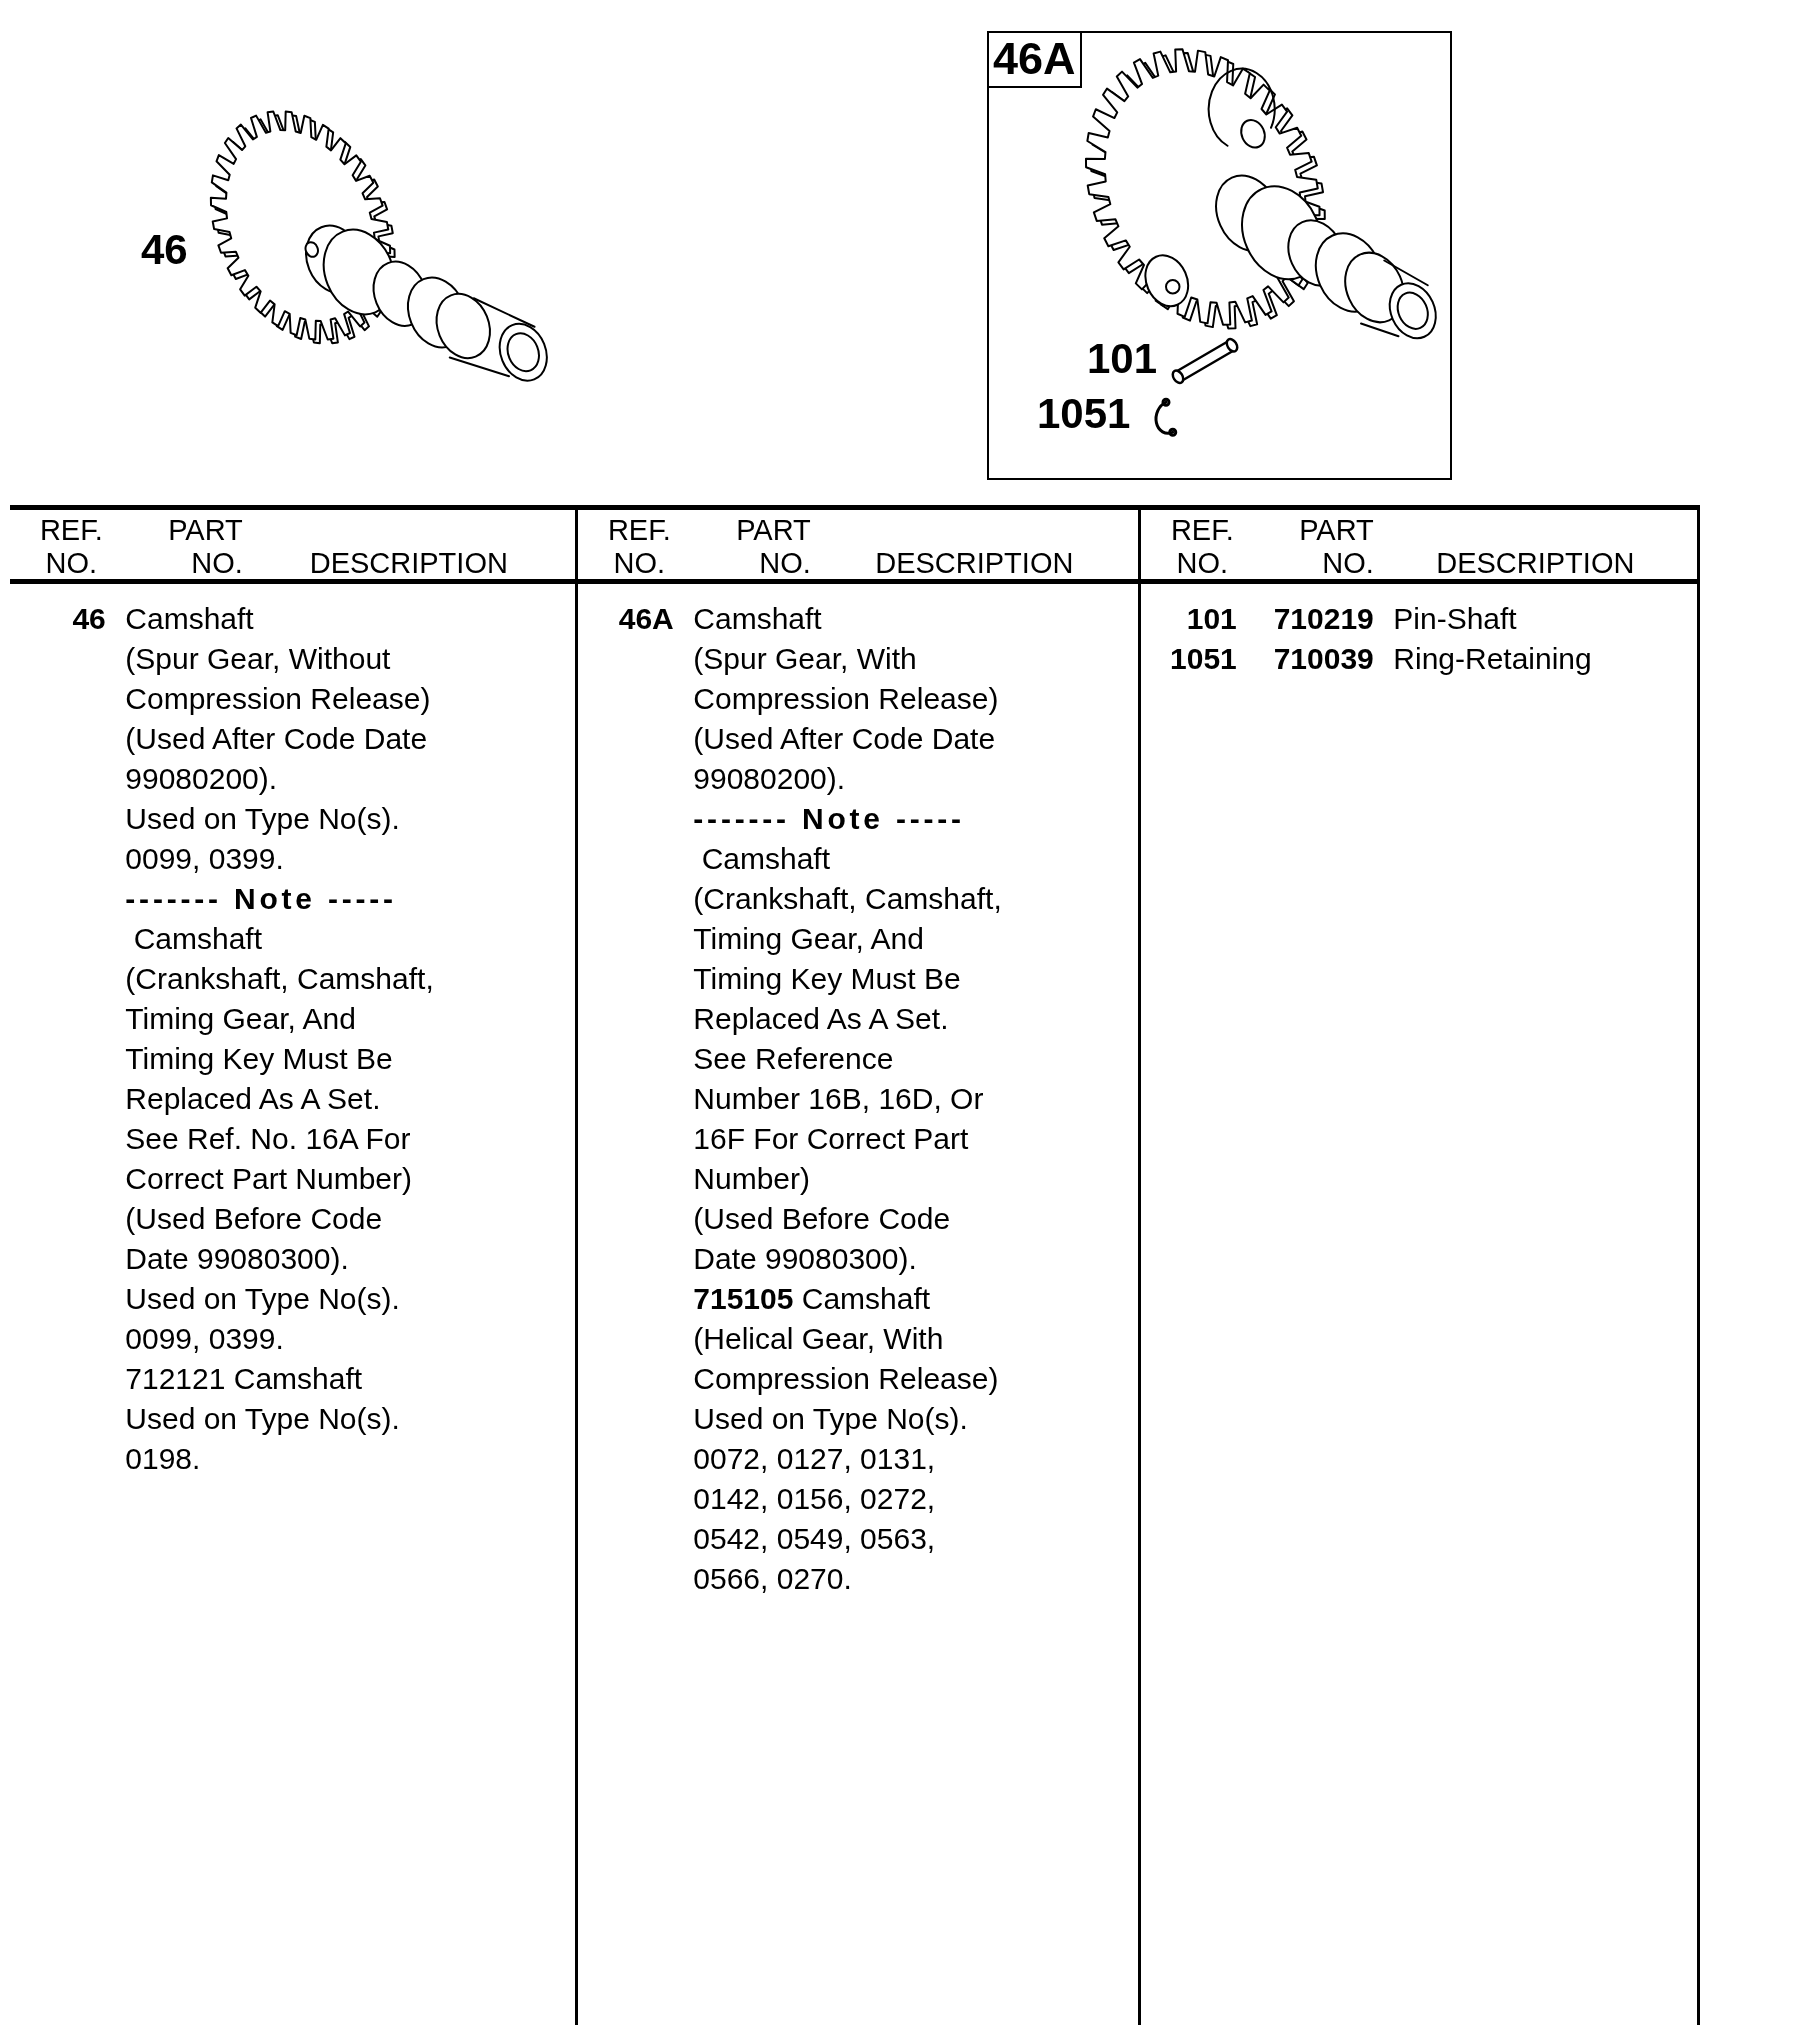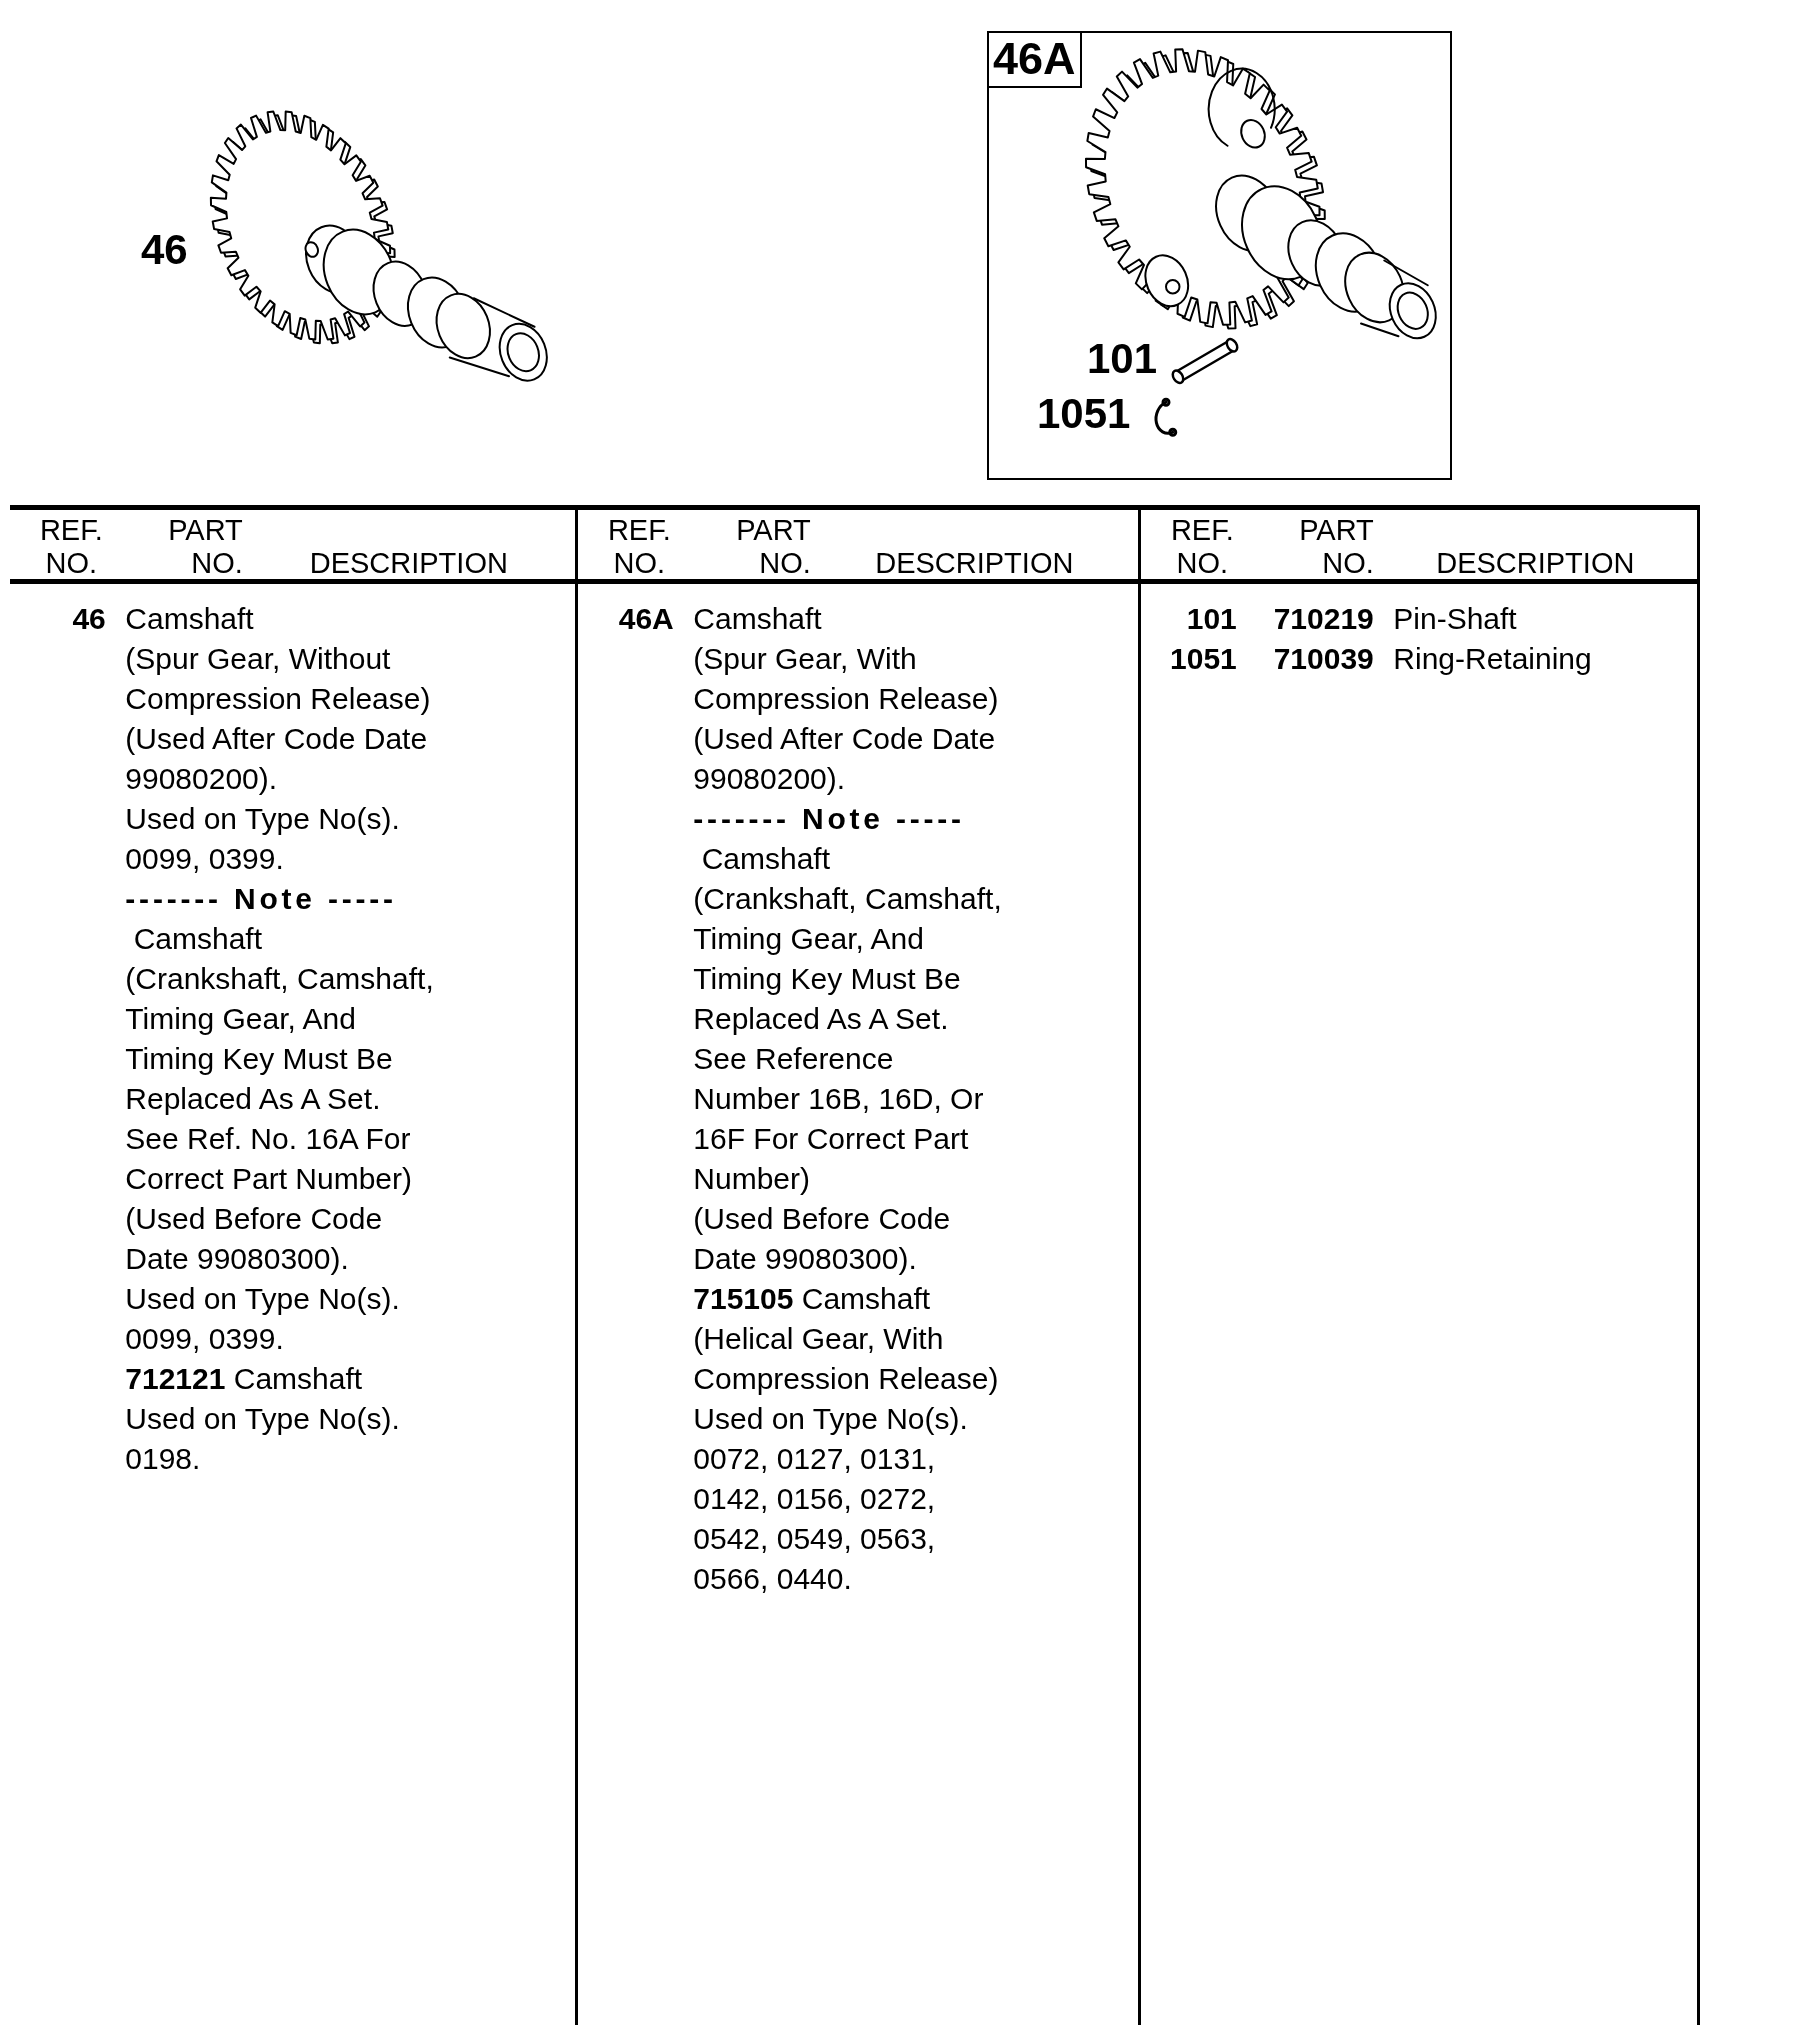--- a/index.html
+++ b/index.html
@@ -170,21 +170,21 @@
               <div class="line">(Crankshaft, Camshaft,</div>
               <div class="line">Timing Gear, And</div>
               <div class="line">Timing Key Must Be</div>
               <div class="line">Replaced As A Set.</div>
               <div class="line">See Ref. No. 16A For</div>
               <div class="line">Correct Part Number)</div>
               <div class="line">(Used Before Code</div>
               <div class="line">Date 99080300).</div>
               <div class="line">Used on Type No(s).</div>
               <div class="line">0099, 0399.</div>
-              <div class="line"><span style="font-weight: bold;">712121</span><span> Camshaft</span></div>
+              <div class="line"><span style="font-weight: normal;">712121</span><span> Camshaft</span></div>
               <div class="line">Used on Type No(s).</div>
               <div class="line">0198.</div>
             </div>
           </div>
         </div>
       <div class="tcol c1">
           <div class="entry">
             <div class="c-ref">46A</div>
             <div class="c-desc">
               <div class="line">Camshaft</div>
@@ -204,21 +204,21 @@
               <div class="line">Number)</div>
               <div class="line">(Used Before Code</div>
               <div class="line">Date 99080300).</div>
               <div class="line"><span style="font-weight: bold; margin-top: 17px;">715105</span><span> Camshaft</span></div>
               <div class="line">(Helical Gear, With</div>
               <div class="line">Compression Release)</div>
               <div class="line">Used on Type No(s).</div>
               <div class="line">0072, 0127, 0131,</div>
               <div class="line">0142, 0156, 0272,</div>
               <div class="line">0542, 0549, 0563,</div>
-              <div class="line">0566, 0440.</div>
+              <div class="line">0566, 0270.</div>
             </div>
           </div>
         </div>
       <div class="tcol c2">
           <div class="entry">
             <div class="c-ref">101</div>
             <div class="c-part">710219</div>
             <div class="c-desc">
               <div class="line">Pin-Shaft</div>
             </div>

